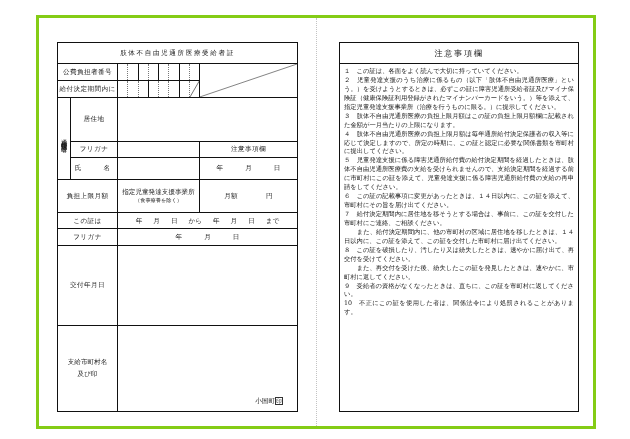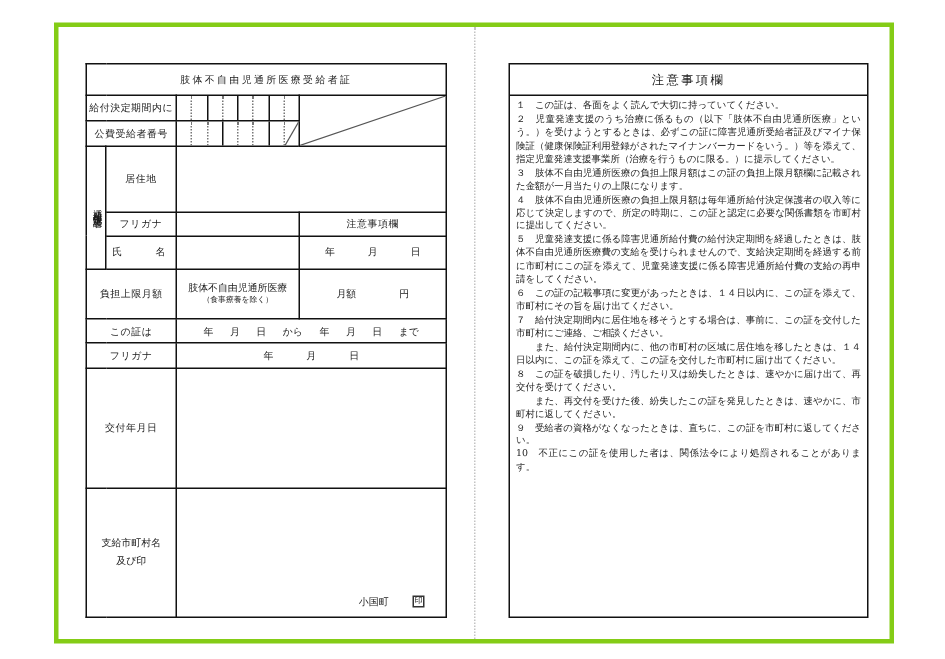--- a/index.html
+++ b/index.html
@@ -159,21 +159,21 @@
   .muni {
     text-align: right;
     font-size: 6.6px;
     padding-right: 14px;
     padding-bottom: 6px;
     height: 100%;
     display: flex;
     align-items: flex-end;
     justify-content: flex-end;
     box-sizing: border-box;
-    gap: 16px;
+    gap: 0;
   }
   .seal {
     display: inline-block;
     border: 1px solid #333;
     width: 8px;
     height: 8px;
     line-height: 7px;
     font-size: 5.5px;
     text-align: center;
     box-sizing: border-box;
@@ -228,42 +228,42 @@
         <col style="width:48px">
         <col style="width:50px">
       </colgroup>
 
       <tbody>
           <tr>
         <td class="title-cell" colspan="5">肢体不自由児通所医療受給者証</td>
       </tr>
 
       <tr style="height:15px">
-        <td colspan="2" class="lbl">給付決定期間内に</td>
+        <td colspan="2" class="lbl">公費負担者番号</td>
         <td class="numrow">
           <div class="numgrid">
             <div class="cell"></div>
             <div class="cell solid"></div>
             <div class="cell"></div>
             <div class="cell solid"></div>
             <div class="cell"></div>
             <div class="cell solid"></div>
             <div class="cell"></div>
             <div class="cell last"></div>
           </div>
         </td>
         <td class="diagbox" colspan="2" rowspan="2">
           <svg viewBox="0 0 98 30" preserveAspectRatio="none">
             <line x1="0" y1="30" x2="98" y2="0" stroke="#555" stroke-width="0.7"></line>
           </svg>
         </td>
       </tr>
 
       <tr style="height:15px">
-        <td colspan="2" class="lbl">公費受給者番号</td>
+        <td colspan="2" class="lbl">給付決定期間内に</td>
         <td class="numrow">
           <div class="numgrid">
             <div class="cell"></div>
             <div class="cell"></div>
             <div class="cell solid"></div>
             <div class="cell"></div>
             <div class="cell"></div>
             <div class="cell solid"></div>
             <div class="cell"></div>
             <div class="cell last diagbox">
@@ -297,21 +297,21 @@
             <span>年</span>
             <span>月</span>
             <span>日</span>
           </div>
         </td>
       </tr>
 
       <tr style="height:30px">
         <td colspan="2" class="lbl">負担上限月額</td>
         <td>
-          <span>肢体不自由児通所医療</span>
+          <span>指定児童発達支援事業所</span>
           <span class="sub">（食事療養を除く）</span>
         </td>
         <td colspan="2">
           <div class="money">
             <span>月額</span>
             <span>円</span>
           </div>
         </td>
       </tr>
 

